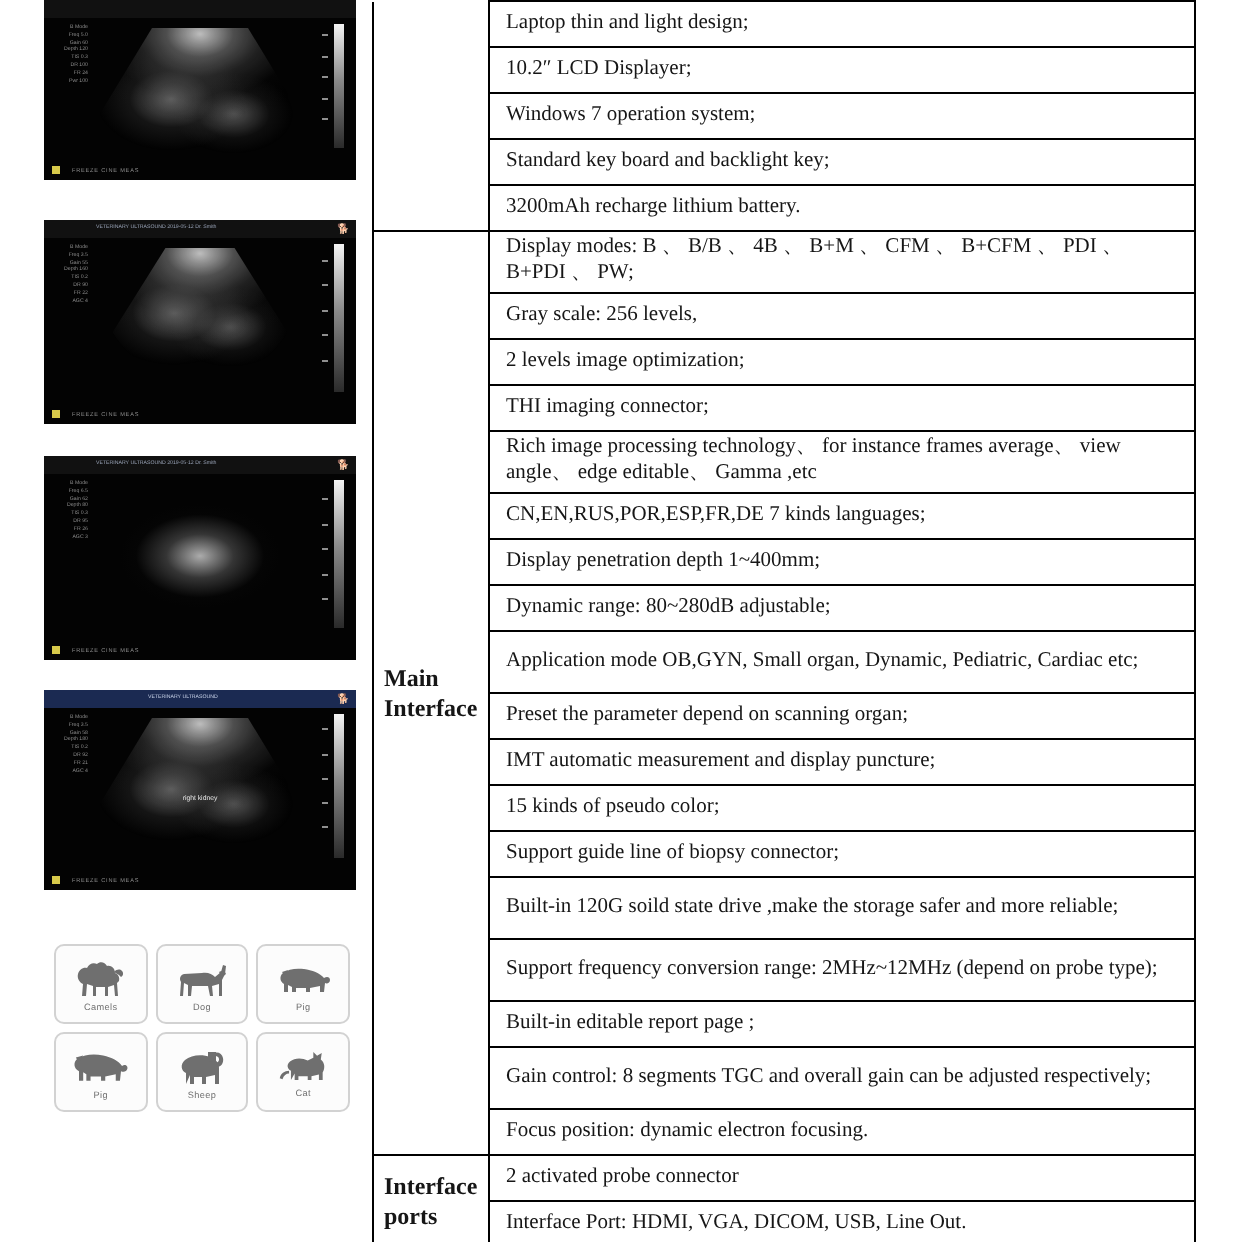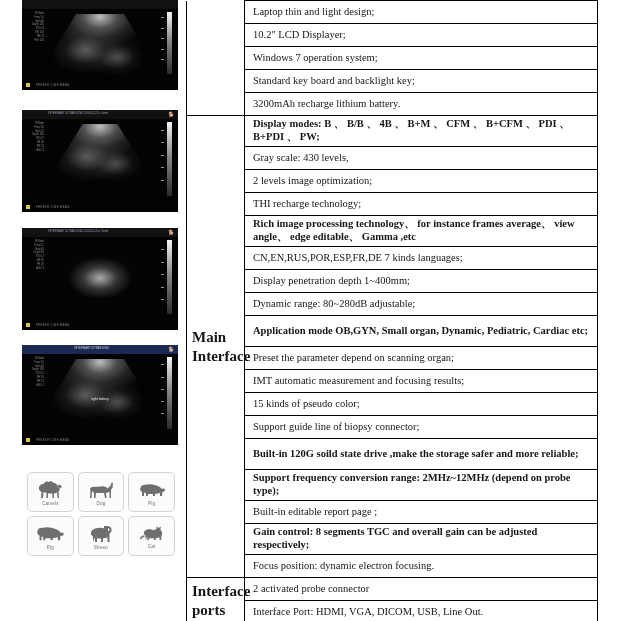--- a/index.html
+++ b/index.html
@@ -206,32 +206,32 @@
     line-height: 1.22;
     font-family: "Liberation Serif", serif;
     font-size: 10.5px;
     color: #161616;
   }
   .spec-table td.cat {
     font-weight: bold;
     text-align: left;
     padding-left: 5px;
     vertical-align: middle;
-    font-size: 15px;
+    font-size: 12px;
     margin-left: 18px;
   }
   .spec-table td.blank {
     border-left: 1px solid #000;
     border-right: 1px solid #000;
     border-top: none;
     border-bottom: none;
   }
   .spec-table td.tall { height: 26px; }
   .row-1line td { height: 18px; }
-  .row-2line td { height: 26px; font-weight: bold; }
+  .row-2line td { height: 26px; }
 </style>
 </head>
 <body>
 
 <div class="page">
 
   <div class="left-col">
 
     <div class="us-shot s1">
       <div class="us-header">
@@ -400,48 +400,48 @@
       </tr>
 
       <tr class="row-2line">
         <td class="cat" rowspan="18">
           <div>Main</div>
           <div>Interface</div>
         </td>
         <td>Display modes: B 、    B/B 、 4B 、 B+M 、 CFM 、 B+CFM 、 PDI 、 B+PDI 、 PW;</td>
       </tr>
       <tr class="row-1line">
-        <td>Gray scale: 430 levels,</td>
+        <td>Gray scale: 256 levels,</td>
       </tr>
       <tr class="row-1line">
         <td>2  levels image optimization;</td>
       </tr>
       <tr class="row-1line">
-        <td>THI  recharge technology;</td>
+        <td>THI  imaging connector;</td>
       </tr>
       <tr class="row-2line">
         <td class="tall">Rich image processing technology、 for instance frames average、 view angle、 edge editable、 Gamma ,etc</td>
       </tr>
       <tr class="row-1line">
         <td>CN,EN,RUS,POR,ESP,FR,DE 7 kinds languages;</td>
       </tr>
       <tr class="row-1line">
         <td>Display penetration depth 1~400mm;</td>
       </tr>
       <tr class="row-1line">
         <td>Dynamic range: 80~280dB adjustable;</td>
       </tr>
       <tr class="row-2line">
         <td class="tall">Application mode OB,GYN, Small organ, Dynamic, Pediatric, Cardiac etc;</td>
       </tr>
       <tr class="row-1line">
         <td>Preset the parameter depend on scanning organ;</td>
       </tr>
       <tr class="row-1line">
-        <td>IMT automatic measurement and focusing results;</td>
+        <td>IMT automatic measurement and display puncture;</td>
       </tr>
       <tr class="row-1line">
         <td>15 kinds of pseudo color;</td>
       </tr>
       <tr class="row-1line">
         <td>Support guide line of biopsy connector;</td>
       </tr>
       <tr class="row-2line">
         <td class="tall">Built-in 120G soild state drive ,make the storage safer and more reliable;</td>
       </tr>

